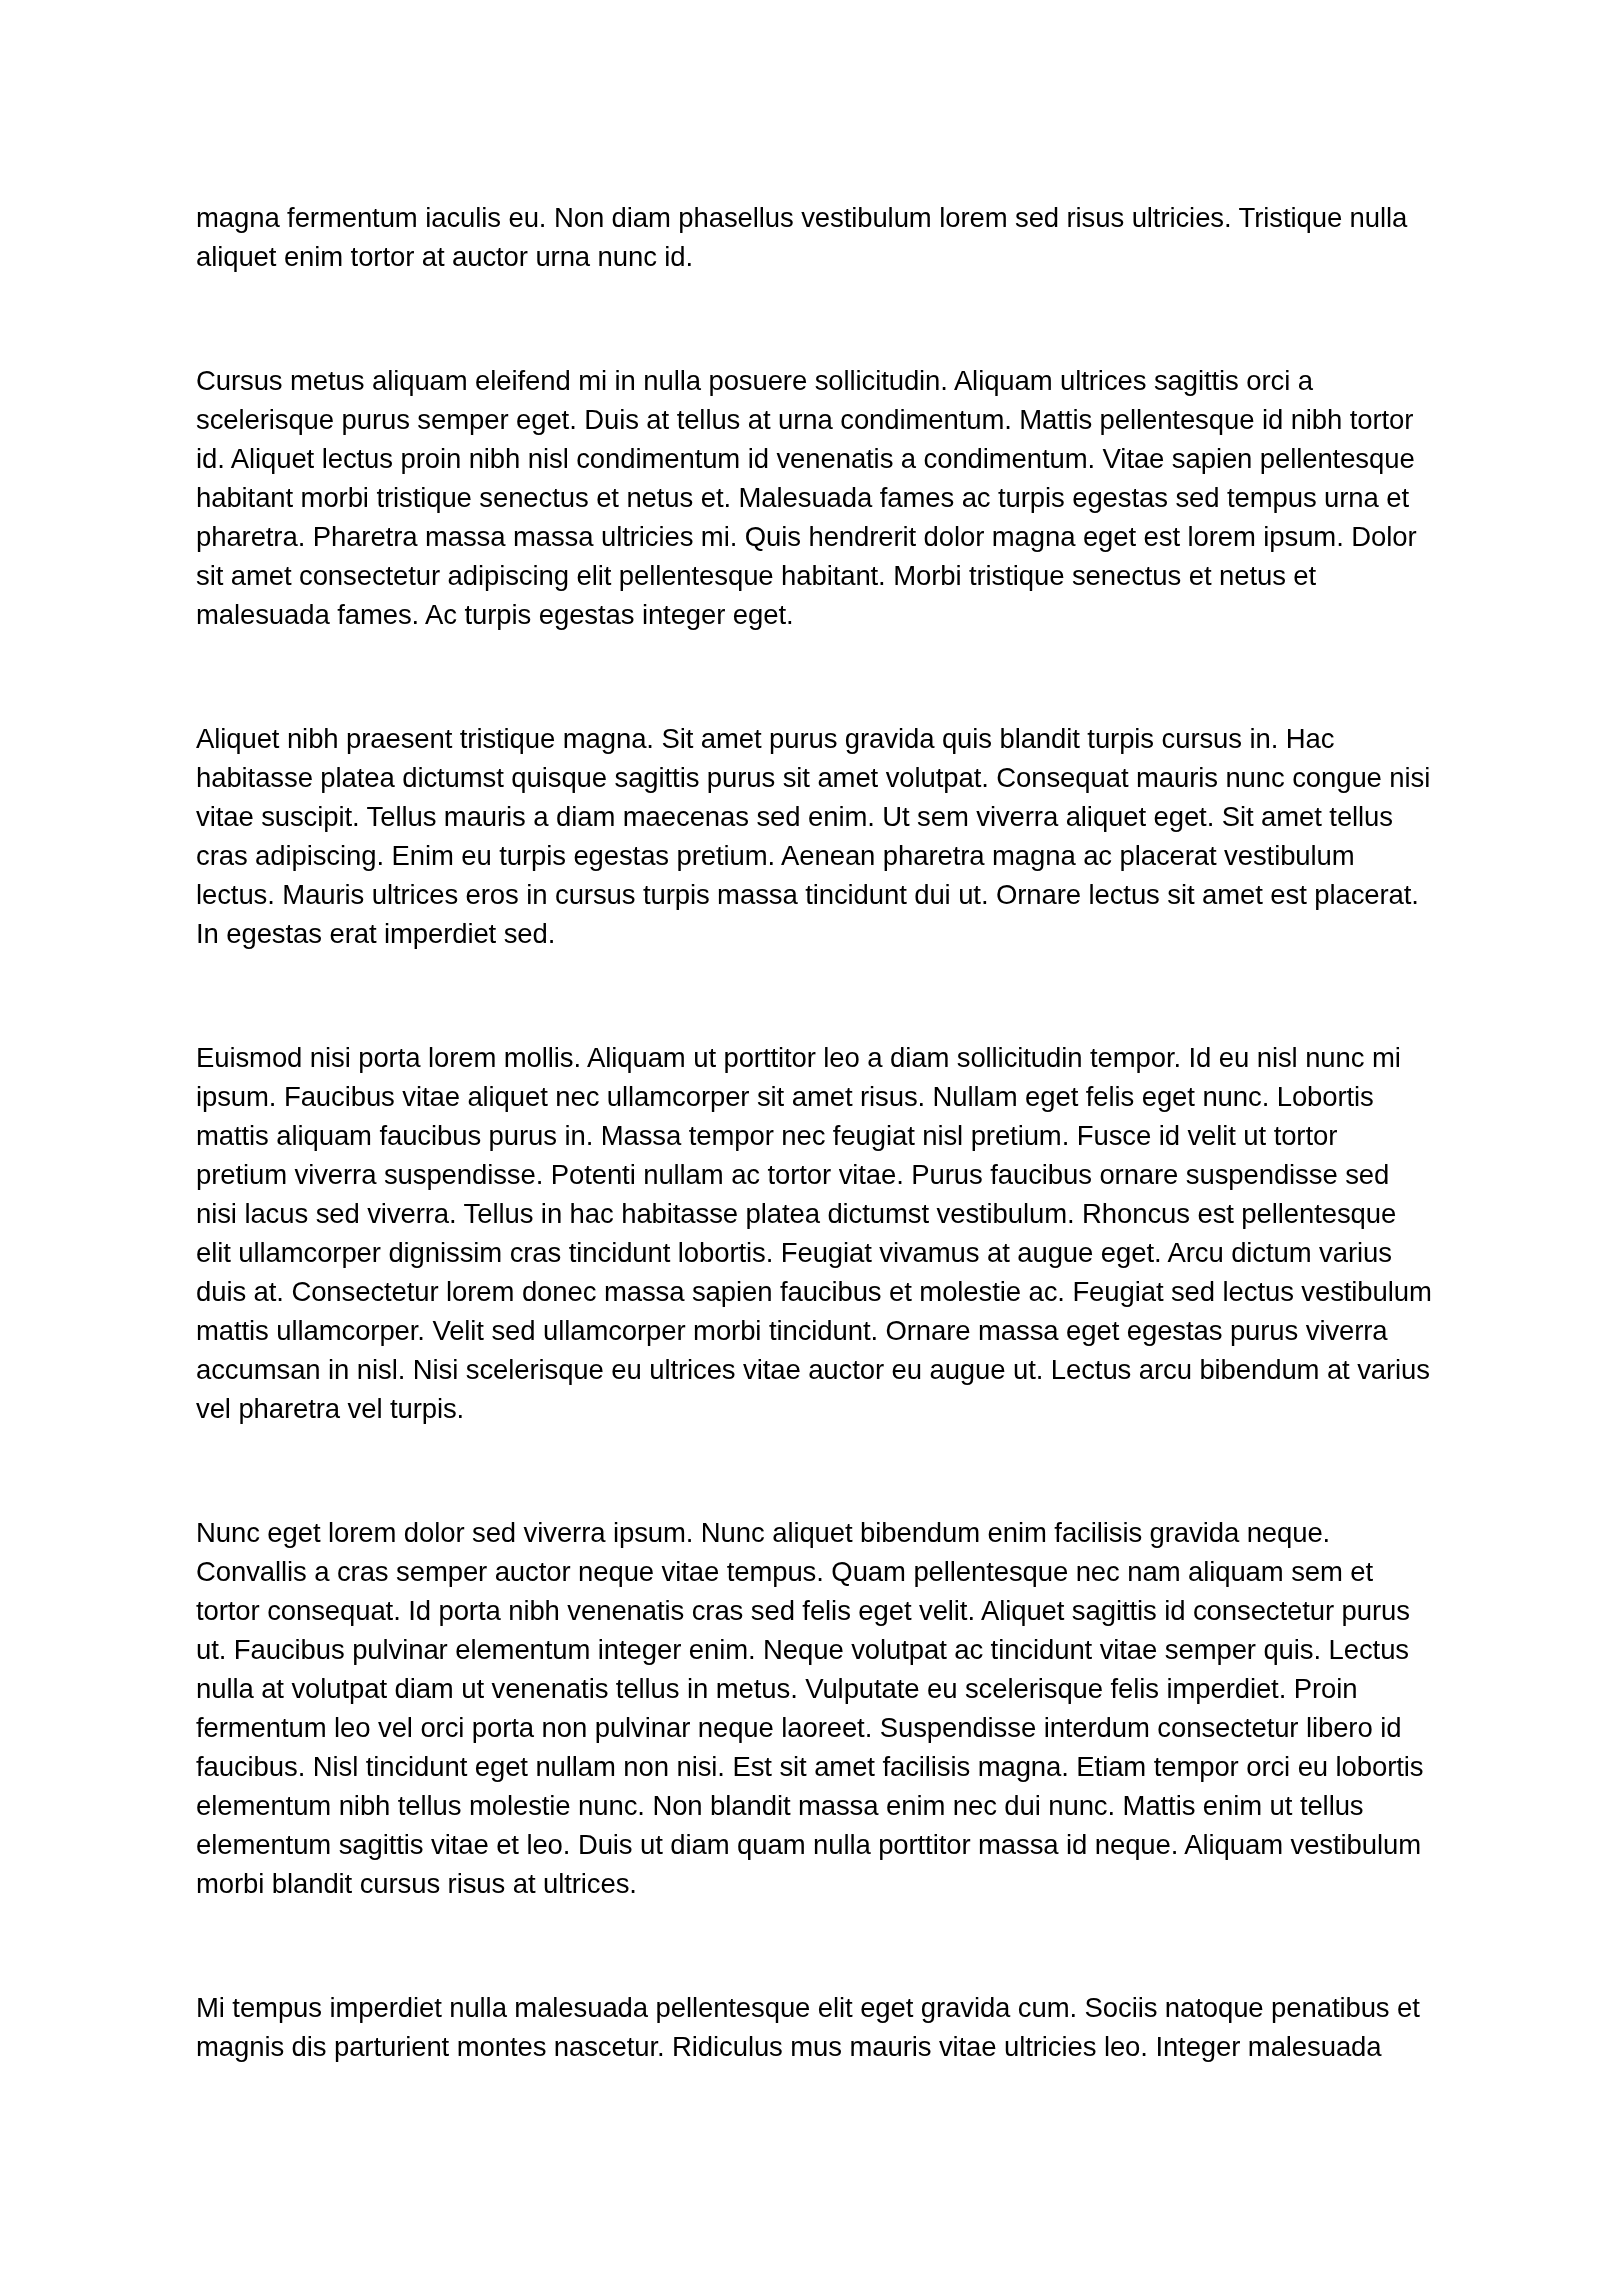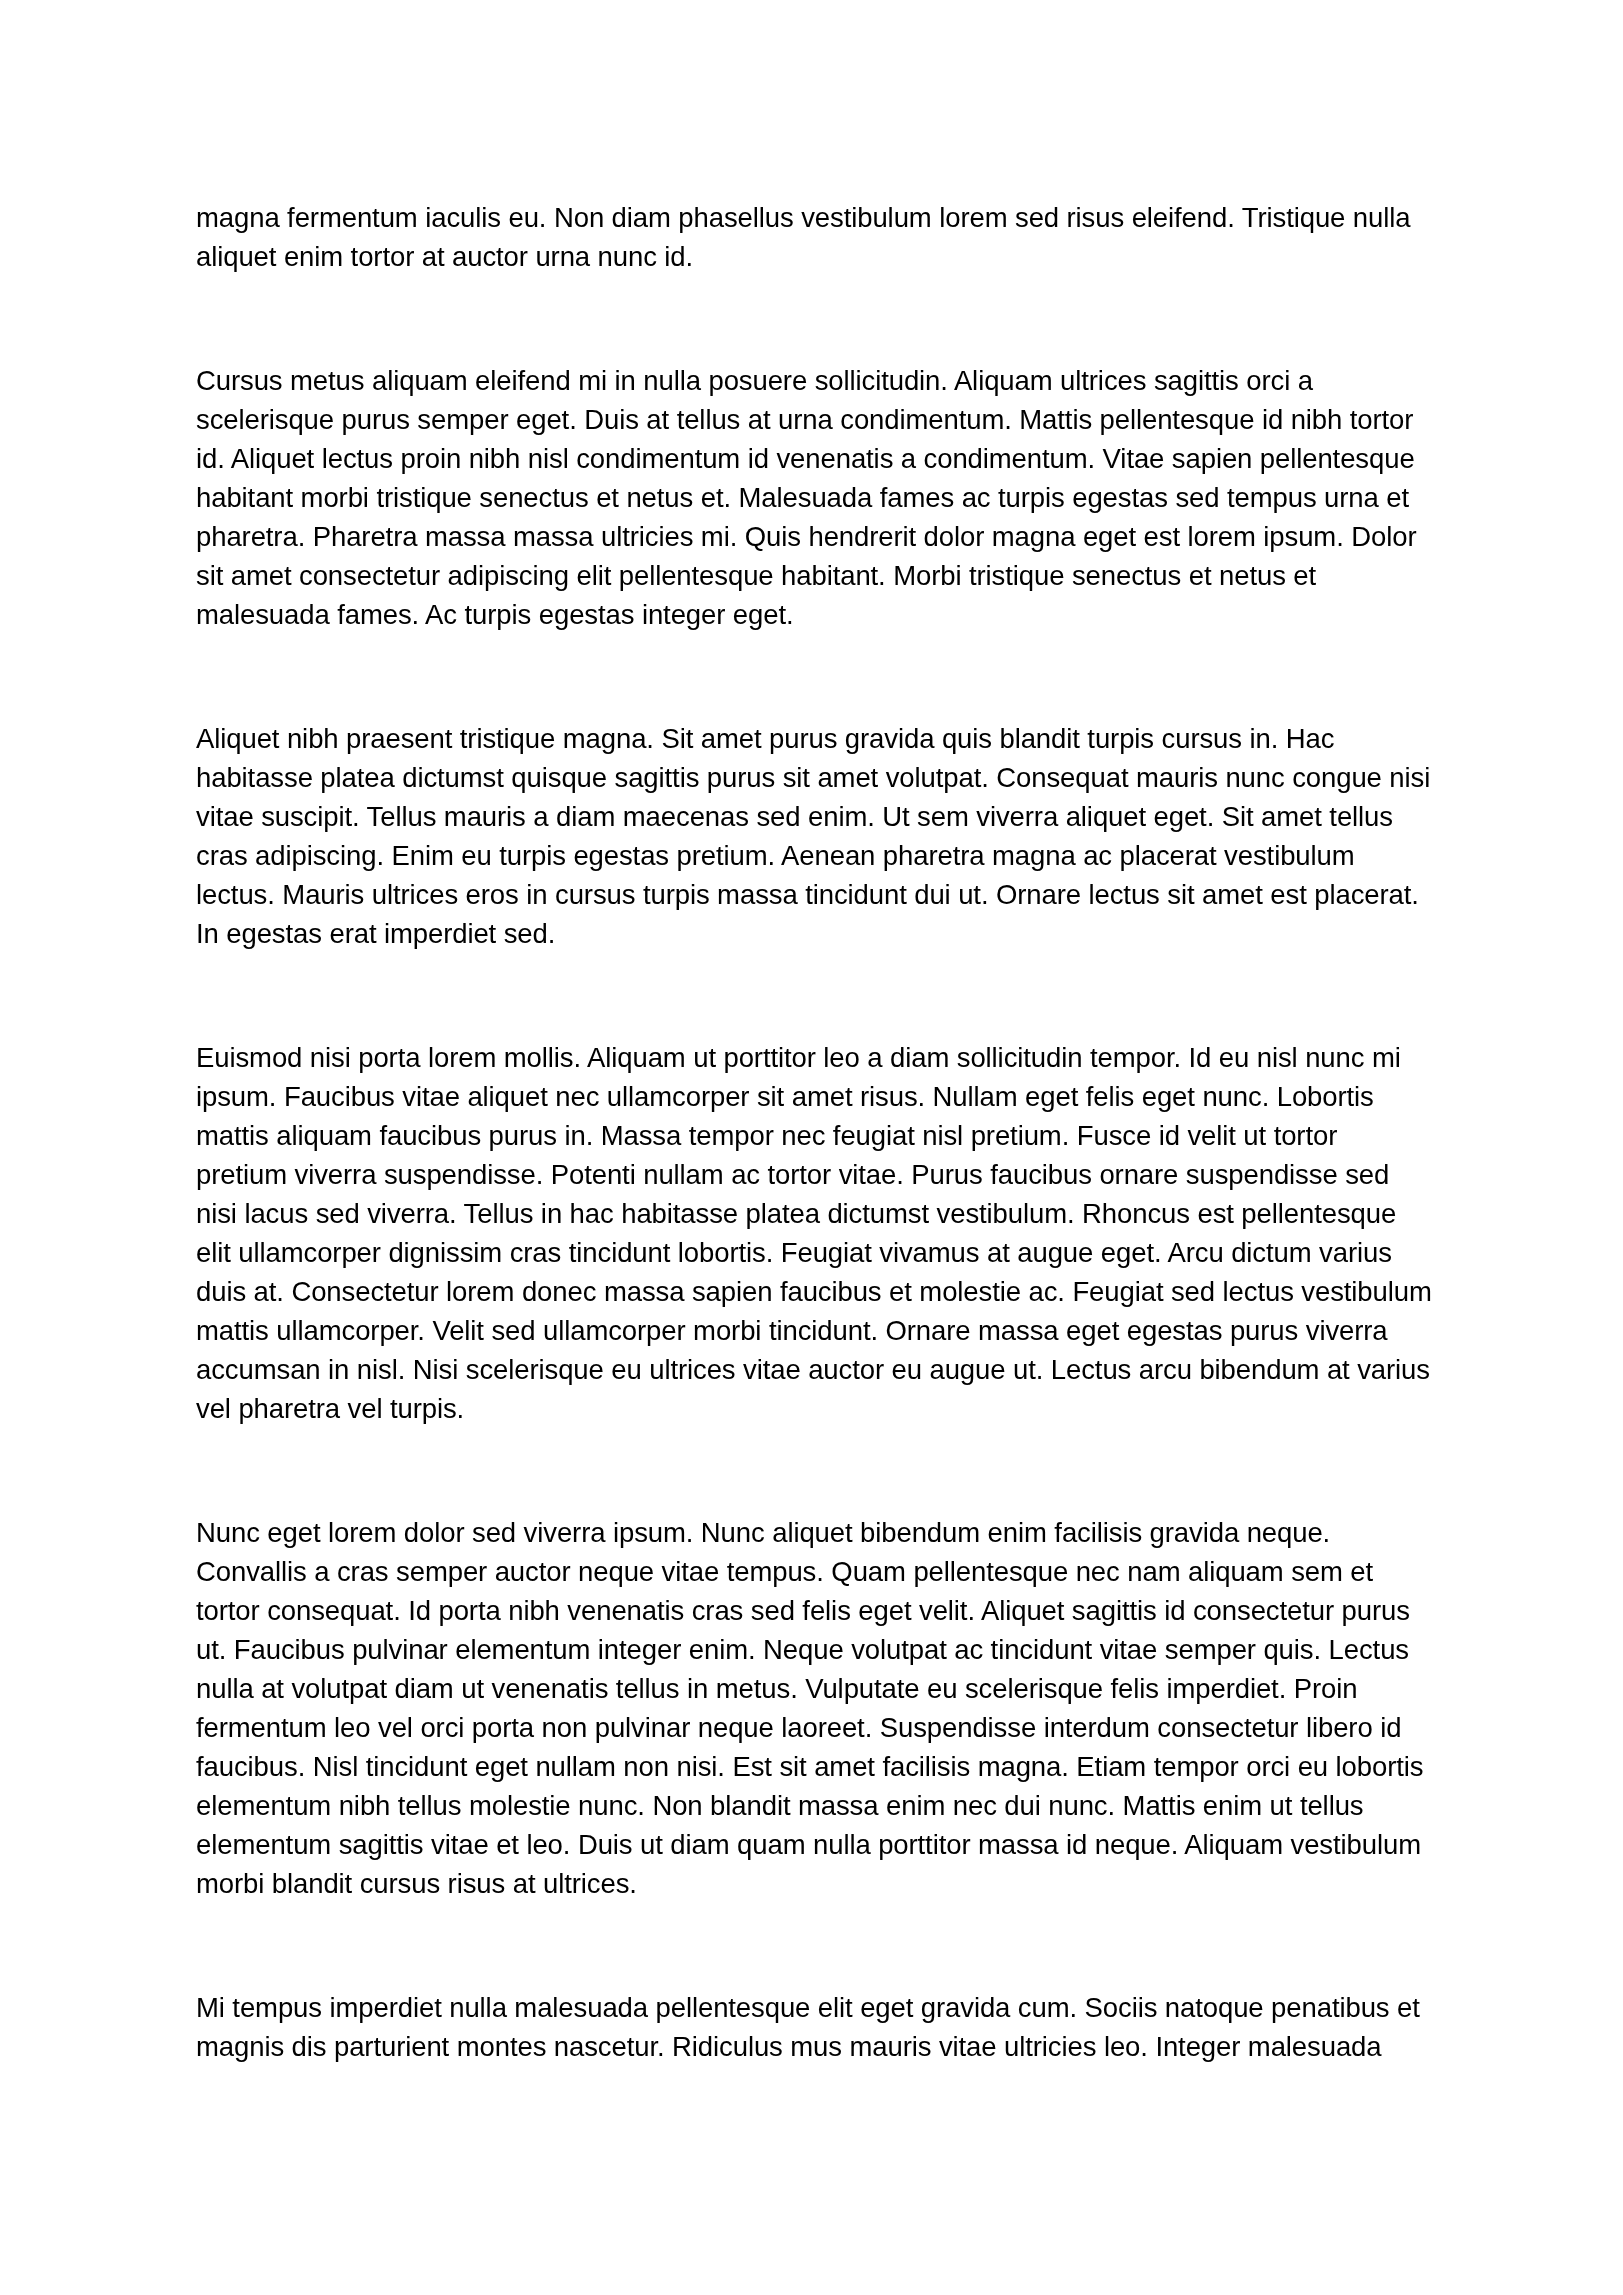--- a/index.html
+++ b/index.html
@@ -37,21 +37,21 @@
 
   .text-body p:last-child {
     margin-bottom: 16px;
   }
 </style>
 </head>
 <body>
 
 <div class="page">
   <div class="text-body">
-    <p>magna fermentum iaculis eu. Non diam phasellus vestibulum lorem sed risus eleifend. Tristique nulla aliquet enim tortor at auctor urna nunc id.</p>
+    <p>magna fermentum iaculis eu. Non diam phasellus vestibulum lorem sed risus ultricies. Tristique nulla aliquet enim tortor at auctor urna nunc id.</p>
     <p>Cursus metus aliquam eleifend mi in nulla posuere sollicitudin. Aliquam ultrices sagittis orci a scelerisque purus semper eget. Duis at tellus at urna condimentum. Mattis pellentesque id nibh tortor id. Aliquet lectus proin nibh nisl condimentum id venenatis a condimentum. Vitae sapien pellentesque habitant morbi tristique senectus et netus et. Malesuada fames ac turpis egestas sed tempus urna et pharetra. Pharetra massa massa ultricies mi. Quis hendrerit dolor magna eget est lorem ipsum. Dolor sit amet consectetur adipiscing elit pellentesque habitant. Morbi tristique senectus et netus et malesuada fames. Ac turpis egestas integer eget.</p>
     <p>Aliquet nibh praesent tristique magna. Sit amet purus gravida quis blandit turpis cursus in. Hac habitasse platea dictumst quisque sagittis purus sit amet volutpat. Consequat mauris nunc congue nisi vitae suscipit. Tellus mauris a diam maecenas sed enim. Ut sem viverra aliquet eget. Sit amet tellus cras adipiscing. Enim eu turpis egestas pretium. Aenean pharetra magna ac placerat vestibulum lectus. Mauris ultrices eros in cursus turpis massa tincidunt dui ut. Ornare lectus sit amet est placerat. In egestas erat imperdiet sed.</p>
     <p>Euismod nisi porta lorem mollis. Aliquam ut porttitor leo a diam sollicitudin tempor. Id eu nisl nunc mi ipsum. Faucibus vitae aliquet nec ullamcorper sit amet risus. Nullam eget felis eget nunc. Lobortis mattis aliquam faucibus purus in. Massa tempor nec feugiat nisl pretium. Fusce id velit ut tortor pretium viverra suspendisse. Potenti nullam ac tortor vitae. Purus faucibus ornare suspendisse sed nisi lacus sed viverra. Tellus in hac habitasse platea dictumst vestibulum. Rhoncus est pellentesque elit ullamcorper dignissim cras tincidunt lobortis. Feugiat vivamus at augue eget. Arcu dictum varius duis at. Consectetur lorem donec massa sapien faucibus et molestie ac. Feugiat sed lectus vestibulum mattis ullamcorper. Velit sed ullamcorper morbi tincidunt. Ornare massa eget egestas purus viverra accumsan in nisl. Nisi scelerisque eu ultrices vitae auctor eu augue ut. Lectus arcu bibendum at varius vel pharetra vel turpis.</p>
     <p>Nunc eget lorem dolor sed viverra ipsum. Nunc aliquet bibendum enim facilisis gravida neque. Convallis a cras semper auctor neque vitae tempus. Quam pellentesque nec nam aliquam sem et tortor consequat. Id porta nibh venenatis cras sed felis eget velit. Aliquet sagittis id consectetur purus ut. Faucibus pulvinar elementum integer enim. Neque volutpat ac tincidunt vitae semper quis. Lectus nulla at volutpat diam ut venenatis tellus in metus. Vulputate eu scelerisque felis imperdiet. Proin fermentum leo vel orci porta non pulvinar neque laoreet. Suspendisse interdum consectetur libero id faucibus. Nisl tincidunt eget nullam non nisi. Est sit amet facilisis magna. Etiam tempor orci eu lobortis elementum nibh tellus molestie nunc. Non blandit massa enim nec dui nunc. Mattis enim ut tellus elementum sagittis vitae et leo. Duis ut diam quam nulla porttitor massa id neque. Aliquam vestibulum morbi blandit cursus risus at ultrices.</p>
     <p>Mi tempus imperdiet nulla malesuada pellentesque elit eget gravida cum. Sociis natoque penatibus et magnis dis parturient montes nascetur. Ridiculus mus mauris vitae ultricies leo. Integer malesuada</p>
   </div>
 </div>
 
 
 </body></html>

